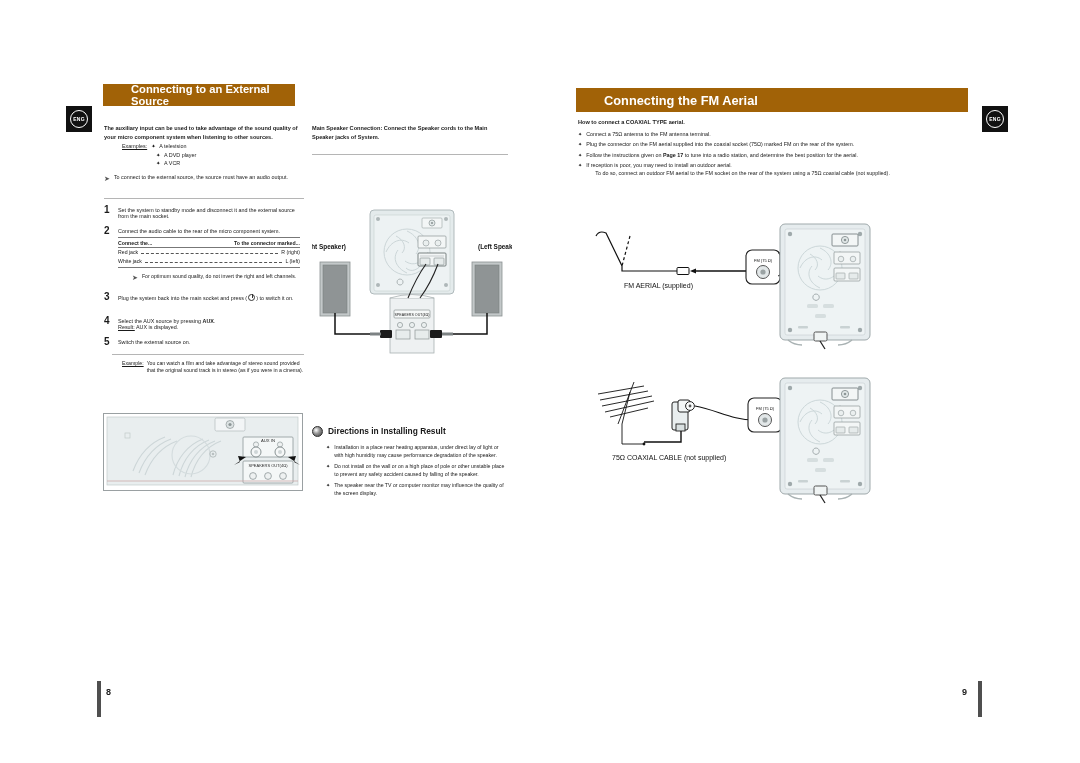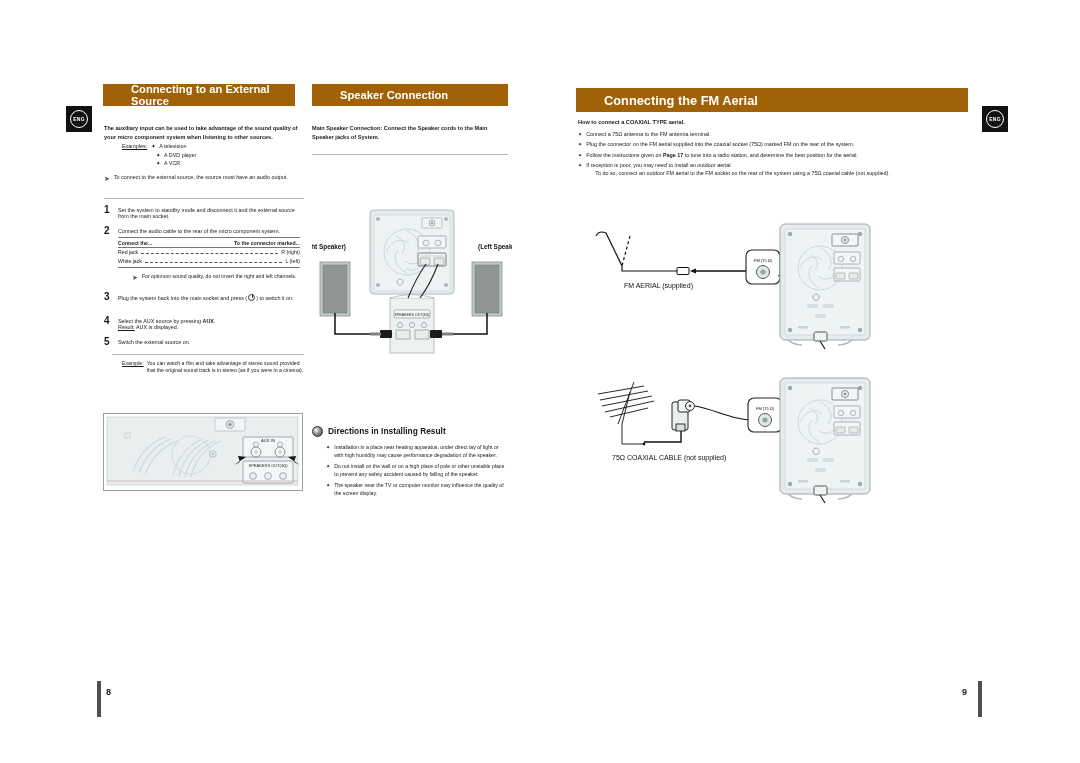--- a/index.html
+++ b/index.html
@@ -178,21 +178,20 @@
 <div class="page">
 
   <div class="eng-badge" id="eng-left">
     <div class="ring">ENG</div>
   </div>
   <div class="eng-badge" id="eng-right">
     <div class="ring">ENG</div>
   </div>
 
   <div class="hdr-bar" id="hdr-aux">Connecting to an External Source</div>
-  <div class="hdr-bar" id="hdr-speaker">Speaker Connection</div>
   <div class="hdr-bar" id="hdr-fm">Connecting the FM Aerial</div>
 
   <div class="tx" id="aux-intro">The auxiliary input can be used to take advantage of the sound quality of your micro component system when listening to other sources.</div>
 
   <div class="tx" id="aux-examples">
     <div class="ex-row">
       <span class="ex-label">Examples:</span>
       <span class="bullet">✦</span>
       <span>A television</span>
     </div>

